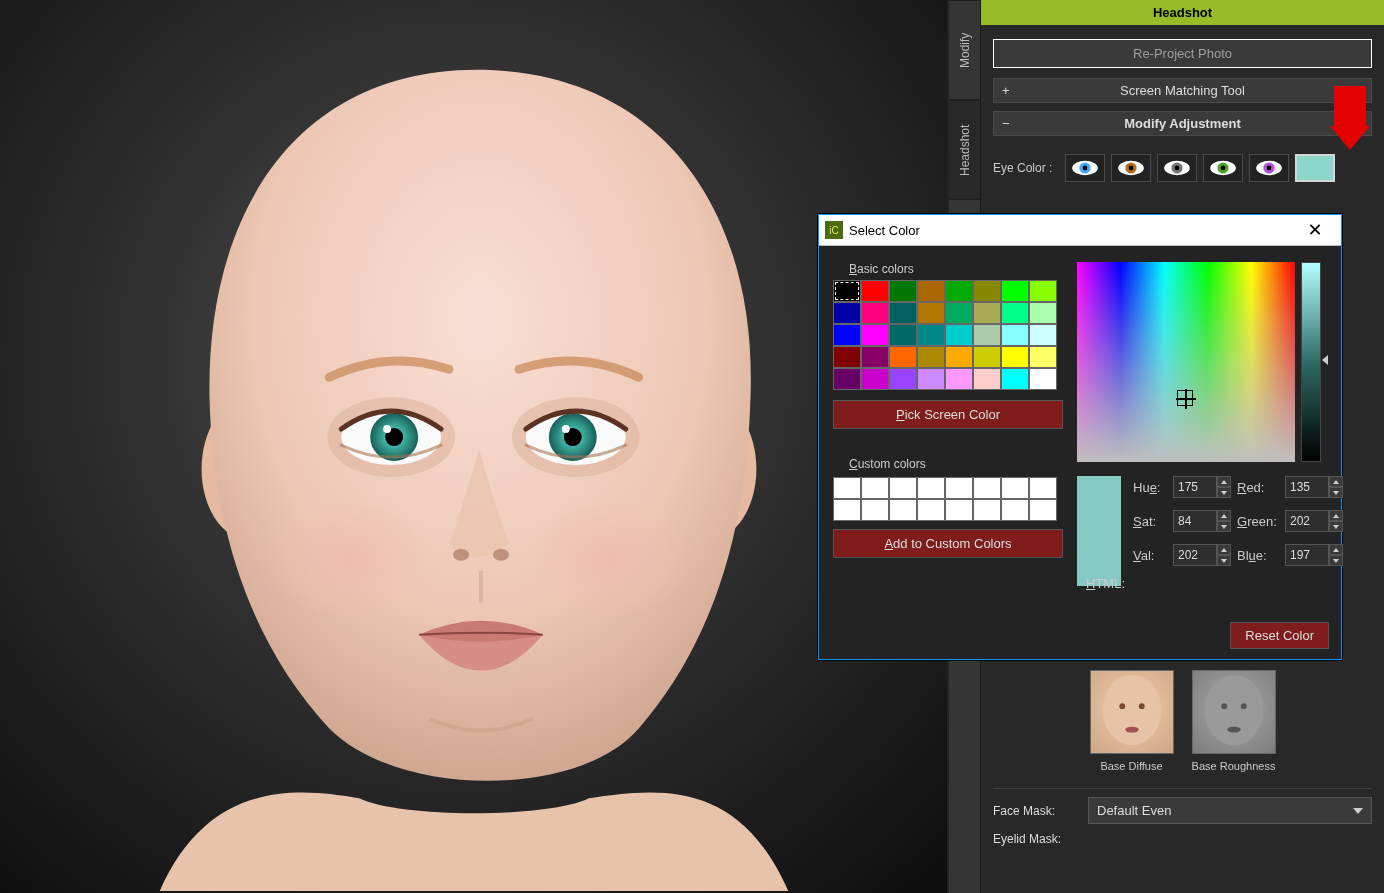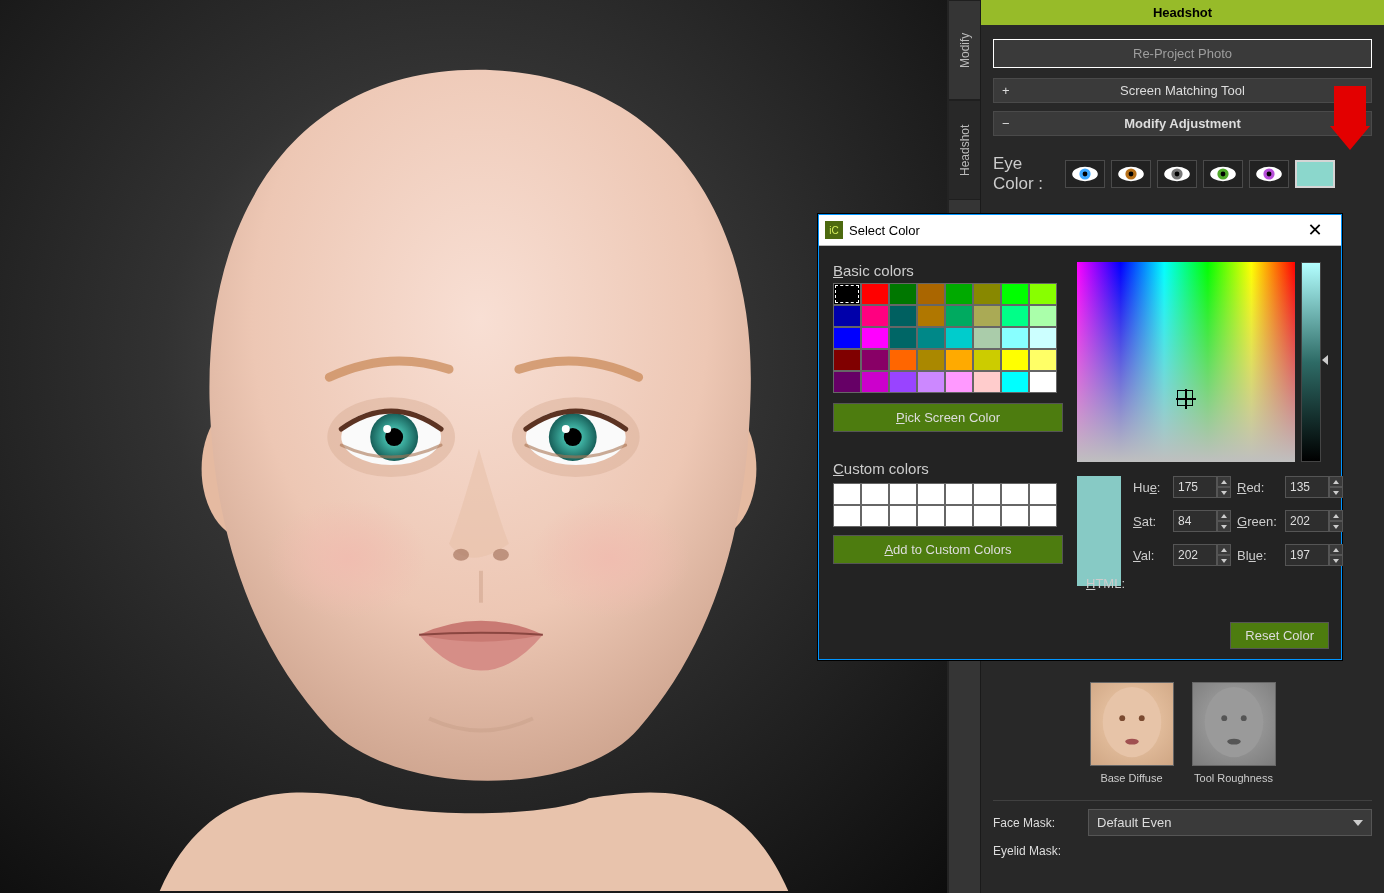--- a/index.html
+++ b/index.html
@@ -15,21 +15,21 @@
   .side-tab.active { background: #282828; }
 
   .panel-content { margin-left: 32px; flex: 1; overflow: hidden; }
   .panel-title { background: #97bb29; color: #000; text-align: center; font-weight: bold; padding: 5px 0; position: relative; }
   .panel-body { padding: 8px 12px; }
   .wide-btn { background: #3a3a3a; border:1px solid #ffffff; color:#9e9e9e; text-align:center; padding:6px 8px; margin: 6px 0; cursor:pointer; }
   .section-head { background: #3a3a3a; border:1px solid #4a4a4a; color:#ddd; text-align:center; padding:4px 8px; margin-top:10px; position:relative; display:flex; align-items:center;}
   .section-head .sym { position:absolute; left:8px; }
   .section-head .lbl { flex:1; text-align:center; }
   .eye-row { display:flex; align-items:center; gap:6px; margin:18px 0 12px; }
-  .eye-row label { width: 66px; font-size:17px; }
+  .eye-row label { width: 66px; font-size:12px; }
   .eye-swatch { width:40px; height:28px; border:1px solid #4a4a4a; background:#222; display:flex; align-items:center; justify-content:center; cursor:pointer; }
   .eye-swatch svg { width:32px; height:20px; }
   .eye-color-box { width:40px; height:28px; border:2px solid #d5d5d5; background:#8bd7cc; cursor:pointer; }
 
   .arrow { position:absolute; right:14px; top:86px; width:40px; height:64px; }
   .arrow-shape { width: 32px; height: 40px; background:#e30000; margin:0 auto; }
   .arrow-head { width: 0; height:0; border-left:20px solid transparent; border-right:20px solid transparent; border-top:24px solid #e30000; margin:0 auto;}
 
   
   .tex-row { display:flex; gap:18px; justify-content:center; margin:6px 0 16px; }
@@ -48,28 +48,28 @@
   .sep { height:1px; background:#404040; margin:8px 0 4px; }
 
   
   .dlg { position: absolute; left: 818px; top: 214px; width: 524px; height: 446px; background:#232323; border:1px solid #0095ff; box-shadow:0 0 0 1px #000; z-index: 20; }
   .dlg-title { height:31px; background:#fff; display:flex; align-items:center; gap:6px; color:#000; padding:0 6px; border-bottom:1px solid #bbb;}
   .dlg-title .ico { width:18px;height:18px; background:#4d6a10; display:flex;align-items:center;justify-content:center;color:#d6ef5e;font-size:10px;}
   .dlg-title .tt { flex:1; font-size:13px; }
   .dlg-title .close { width:40px; text-align:center; font-size:18px; font-family:Arial; cursor:pointer;}
   .dlg-body { padding:16px 14px; display:grid; grid-template-columns: 230px 1fr; gap:14px 14px; }
 
-  .basic-label { font-size:15px; text-decoration-color: transparent; }
+  .basic-label { font-size:12px; text-decoration-color: transparent; margin-left: 16px; }
   .basic-label span.u { text-decoration: underline; }
 
   .basic-grid { display:grid; grid-template-columns: repeat(8,28px); grid-auto-rows:22px; gap:-1px; margin-top:4px; }
   .basic-grid div { border:1px solid #666; }
   .basic-grid div.sel { outline:1px dashed #fff; outline-offset:-3px;}
 
-  .pick-btn, .addc-btn, .reset-btn { background:#4d7c0f; border:1px solid #555; color:#ddd; text-align:center; padding:6px 8px; cursor:pointer; width:100%; }
+  .pick-btn, .addc-btn, .reset-btn { background:#7f1d1d; border:1px solid #555; color:#ddd; text-align:center; padding:6px 8px; cursor:pointer; width:100%; }
 
   .custom-grid { display:grid; grid-template-columns: repeat(8,28px); grid-auto-rows:22px; gap:-1px; margin-top:6px; }
   .custom-grid div { background:#fff; border:1px solid #666; }
 
   .right-side { grid-column:2; grid-row:1 / span 3; display:flex; flex-direction: column; gap:10px; }
   .hue-field { width: 218px; height: 200px; position:relative;
     background: linear-gradient(to right, #ff00ff, #0000ff, #00ffff, #00ff00, #ffff00, #ff0000);
   }
   .hue-field::before { content:""; position:absolute; inset:0; background:linear-gradient(to bottom, transparent, #bfbfbf); }
   .hue-cursor { position:absolute; width:16px;height:16px; border:1px solid #000; left:100px; top:128px; }
@@ -253,21 +253,21 @@
           </div>
           <div class="tex-item">
             <div class="tex-prev tex-rough">
               <svg class="tex-face" viewBox="0 0 84 84">
                   <ellipse cx="42" cy="40" rx="30" ry="36" fill="#9a9a9a"></ellipse>
                   <circle cx="32" cy="36" r="3" fill="#555"></circle>
                   <circle cx="52" cy="36" r="3" fill="#555"></circle>
                   <ellipse cx="42" cy="60" rx="7" ry="3" fill="#555"></ellipse>
                 </svg>
             </div>
-            <div>Tool Roughness</div>
+            <div>Base Roughness</div>
           </div>
         </div>
 
         <div class="sep"></div>
         <div class="form-row">
           <label>Face Mask:</label>
           <div class="select">
             <span>Default Even</span>
               <span class="chev"></span>
           </div>

